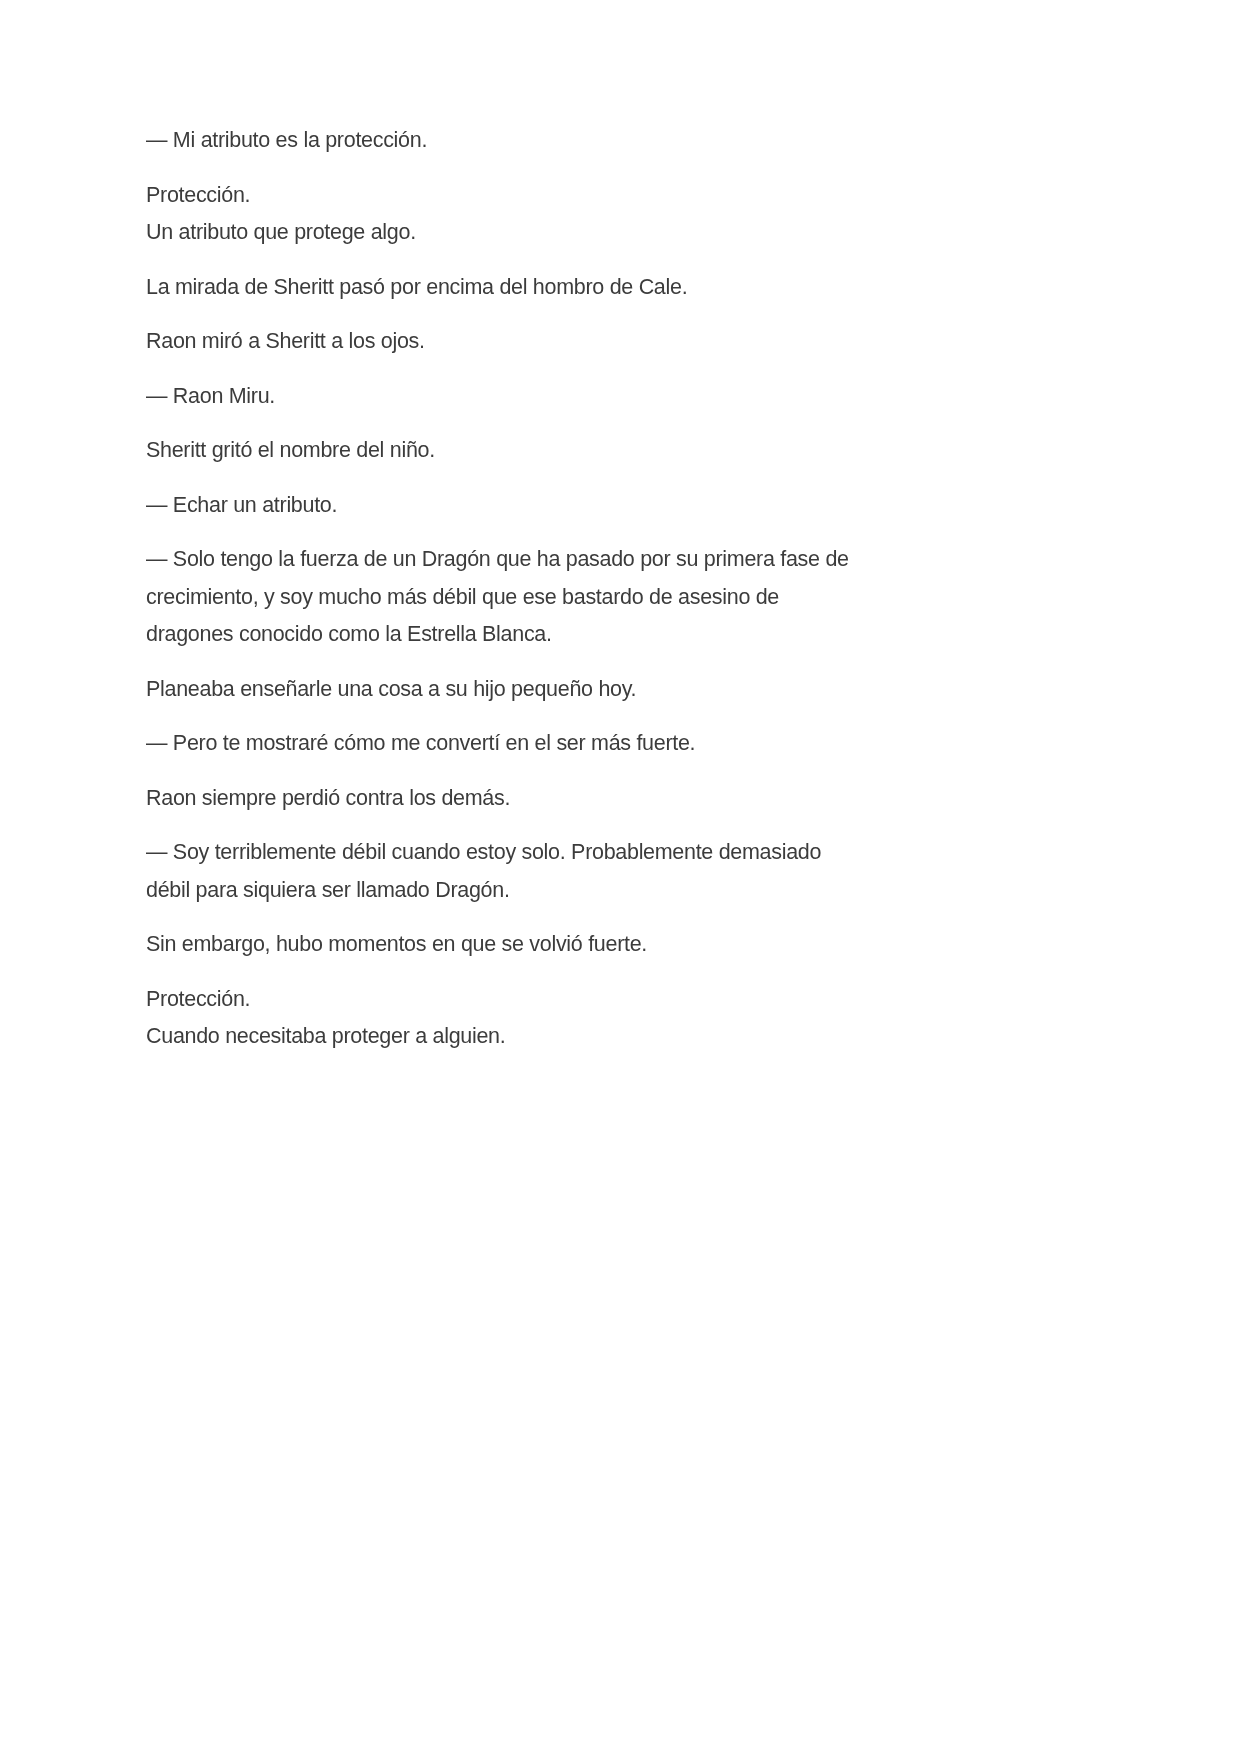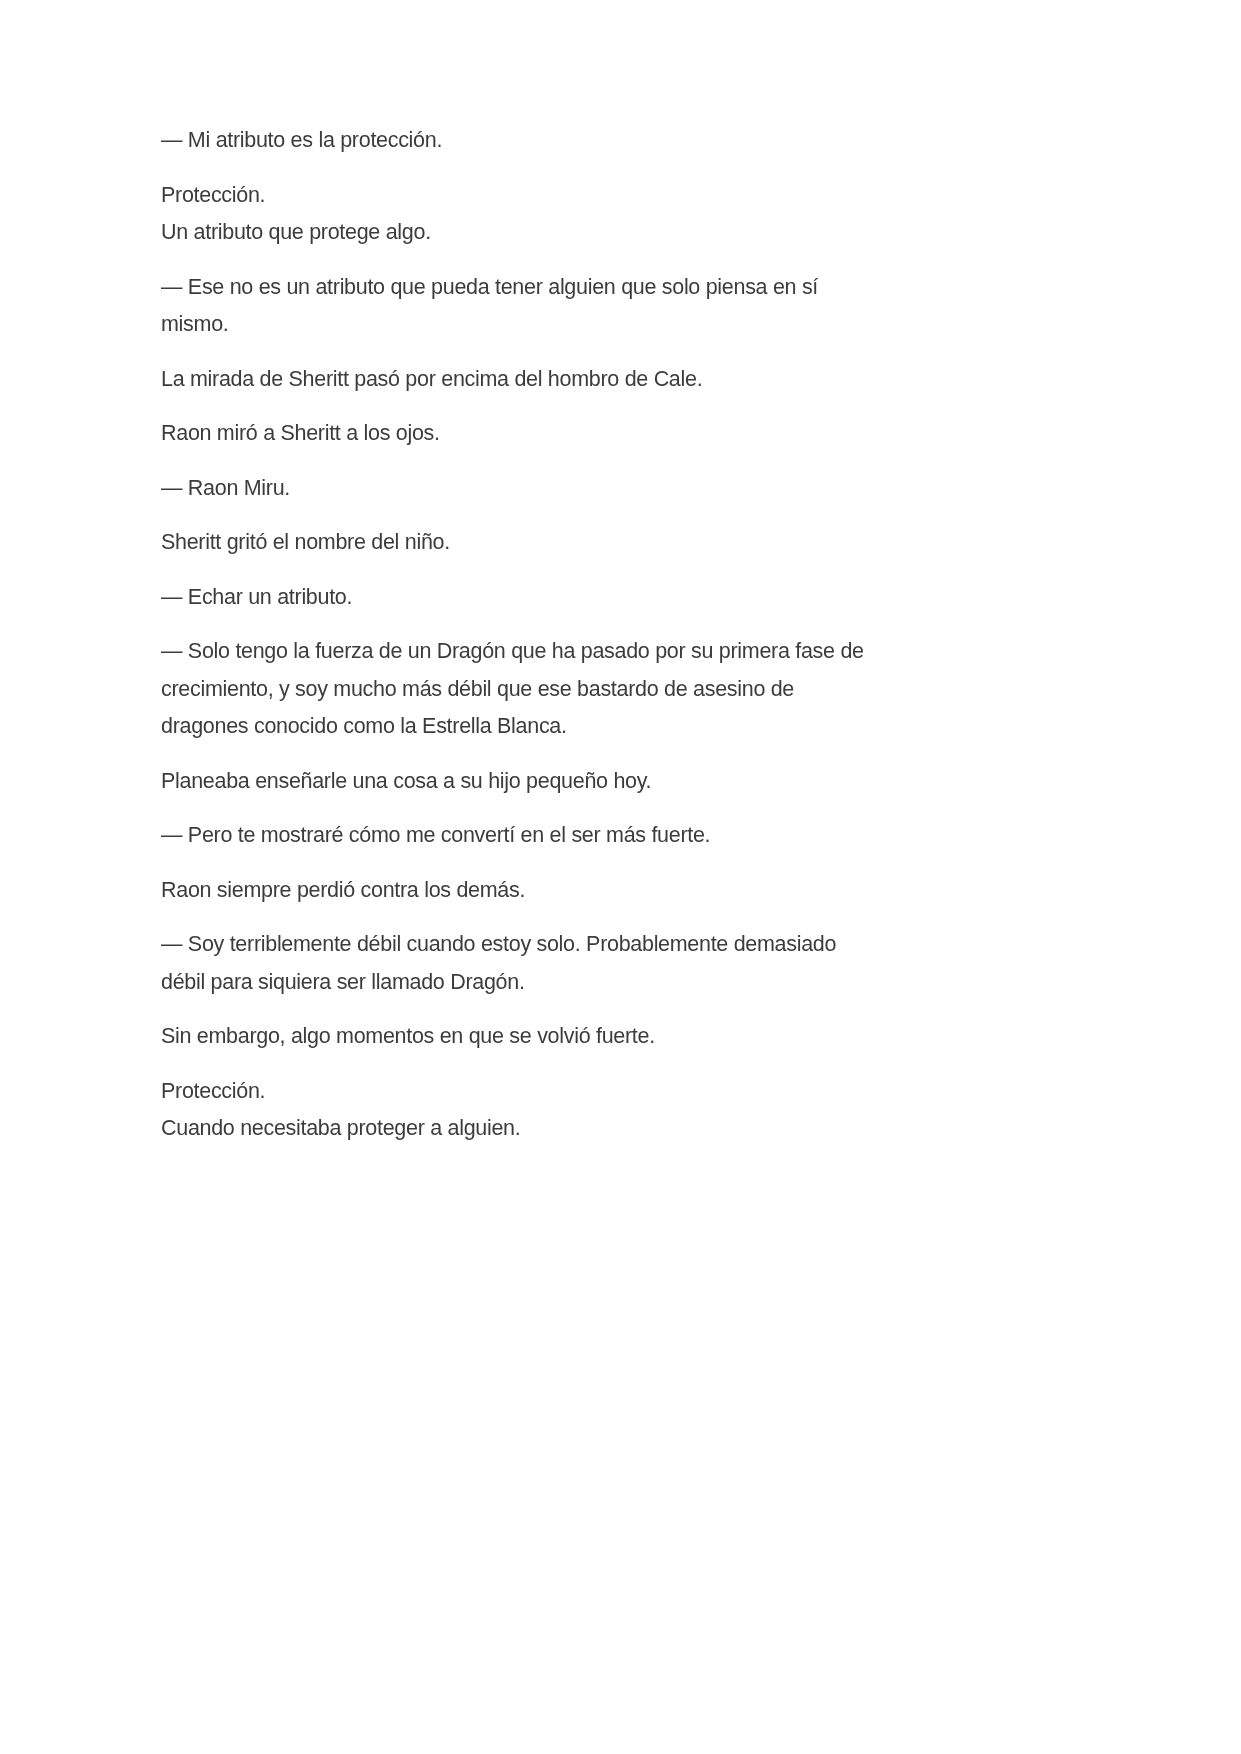--- a/index.html
+++ b/index.html
@@ -13,21 +13,21 @@
     width: 1241px;
     height: 1754px;
     margin: 0 auto;
     background: #ffffff;
     overflow: hidden;
     font-family: "Liberation Sans", "DejaVu Sans", sans-serif;
   }
 
   .text-block {
     position: absolute;
-    left: 161px;
+    left: 146px;
     top: 122px;
     width: 810px;
   }
 
   .text-block p {
     font-size: 21.5px;
     line-height: 37.5px;
     font-weight: 400;
     letter-spacing: -0.3px;
     color: #3c3c3c;
@@ -35,27 +35,26 @@
     text-rendering: optimizeLegibility;
   }
 </style>
 </head>
 <body>
 
 <div class="page">
   <div class="text-block" id="text-block">
       <p>— Mi atributo es la protección.</p>
       <p>Protección.<br>Un atributo que protege algo.</p>
-      <p>— Ese no es un atributo que pueda tener alguien que solo piensa en sí<br>mismo.</p>
       <p>La mirada de Sheritt pasó por encima del hombro de Cale.</p>
       <p>Raon miró a Sheritt a los ojos.</p>
       <p>— Raon Miru.</p>
       <p>Sheritt gritó el nombre del niño.</p>
       <p>— Echar un atributo.</p>
       <p>— Solo tengo la fuerza de un Dragón que ha pasado por su primera fase de<br>crecimiento, y soy mucho más débil que ese bastardo de asesino de<br>dragones conocido como la Estrella Blanca.</p>
       <p>Planeaba enseñarle una cosa a su hijo pequeño hoy.</p>
       <p>— Pero te mostraré cómo me convertí en el ser más fuerte.</p>
       <p>Raon siempre perdió contra los demás.</p>
       <p>— Soy terriblemente débil cuando estoy solo. Probablemente demasiado<br>débil para siquiera ser llamado Dragón.</p>
-      <p>Sin embargo, algo momentos en que se volvió fuerte.</p>
+      <p>Sin embargo, hubo momentos en que se volvió fuerte.</p>
       <p>Protección.<br>Cuando necesitaba proteger a alguien.</p>
     </div>
 </div>
 
 </body></html>

